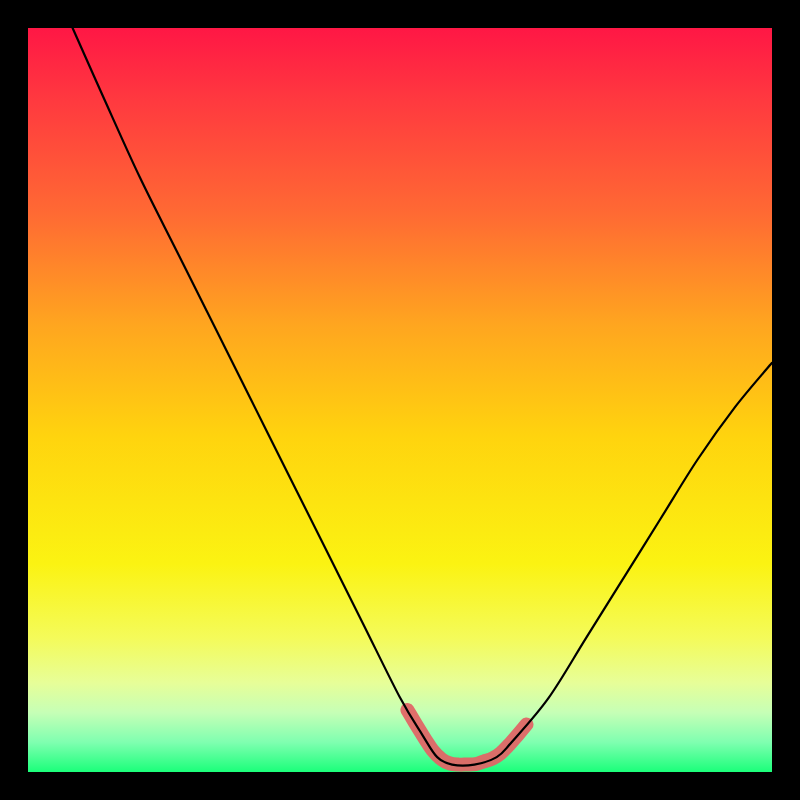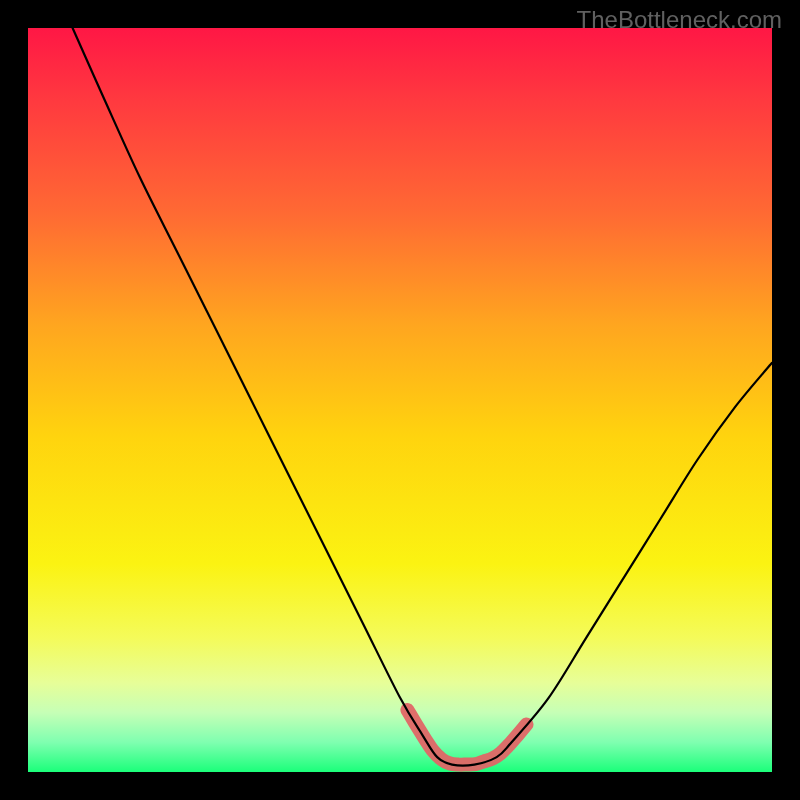--- a/index.html
+++ b/index.html
@@ -61,21 +61,20 @@
     stroke-width: 14;
     stroke-linecap: round;
     stroke-linejoin: round;
     opacity: 0.95;
   }
 </style>
 </head>
 <body>
 
 <div class="container">
-  <div class="watermark">TheBottleneck.com</div>
   <div class="plot-area">
     <div class="gradient"></div>
     <svg class="curve" viewBox="0 0 744 744" preserveAspectRatio="none">
       <path class="red-band" d="M 379.4 682.0 C 380.9 684.4, 385.1 691.5, 387.9 696.2 C 390.8 700.8, 393.6 705.6, 396.4 710.0 C 399.3 714.4, 402.1 719.2, 404.9 722.7 C 407.8 726.3, 410.6 729.1, 413.5 731.2 C 416.3 733.4, 419.1 734.6, 422.0 735.5 C 424.8 736.4, 427.6 736.4, 430.5 736.6 C 433.3 736.7, 436.1 736.6, 439.0 736.6 C 441.8 736.5, 444.6 736.7, 447.5 736.2 C 450.3 735.7, 453.1 734.3, 456.0 733.4 C 458.8 732.4, 461.6 732.0, 464.5 730.5 C 467.3 729.1, 470.1 727.2, 473.0 724.9 C 475.8 722.5, 478.6 719.4, 481.5 716.4 C 484.3 713.3, 487.1 709.9, 490.0 706.6 C 492.8 703.3, 497.1 698.1, 498.5 696.4"></path>
       <path class="black-curve" d="M 44.6 0.0 C 49.6 11.2, 63.2 42.2, 74.4 67.0 C 85.6 91.8, 99.2 122.8, 111.6 148.8 C 124.0 174.8, 136.4 198.4, 148.8 223.2 C 161.2 248.0, 173.6 272.8, 186.0 297.6 C 198.4 322.4, 210.8 347.2, 223.2 372.0 C 235.6 396.8, 248.0 421.6, 260.4 446.4 C 272.8 471.2, 285.2 496.0, 297.6 520.8 C 310.0 545.6, 322.4 570.4, 334.8 595.2 C 347.2 620.0, 362.1 651.0, 372.0 669.6 C 381.9 688.2, 388.1 696.9, 394.3 706.8 C 400.5 716.7, 404.2 724.2, 409.2 729.1 C 414.2 734.1, 417.9 735.3, 424.1 736.6 C 430.3 737.8, 439.0 737.8, 446.4 736.6 C 453.8 735.3, 462.5 732.8, 468.7 729.1 C 474.9 725.4, 474.9 724.2, 483.6 714.2 C 492.3 704.3, 508.4 687.0, 520.8 669.6 C 533.2 652.2, 545.6 629.9, 558.0 610.1 C 570.4 590.2, 582.8 570.4, 595.2 550.6 C 607.6 530.7, 620.0 510.9, 632.4 491.0 C 644.8 471.2, 657.2 450.1, 669.6 431.5 C 682.0 412.9, 694.4 395.6, 706.8 379.4 C 719.2 363.3, 737.8 342.2, 744.0 334.8"></path>
     </svg>
   </div>
 </div>
 
 </body></html>

